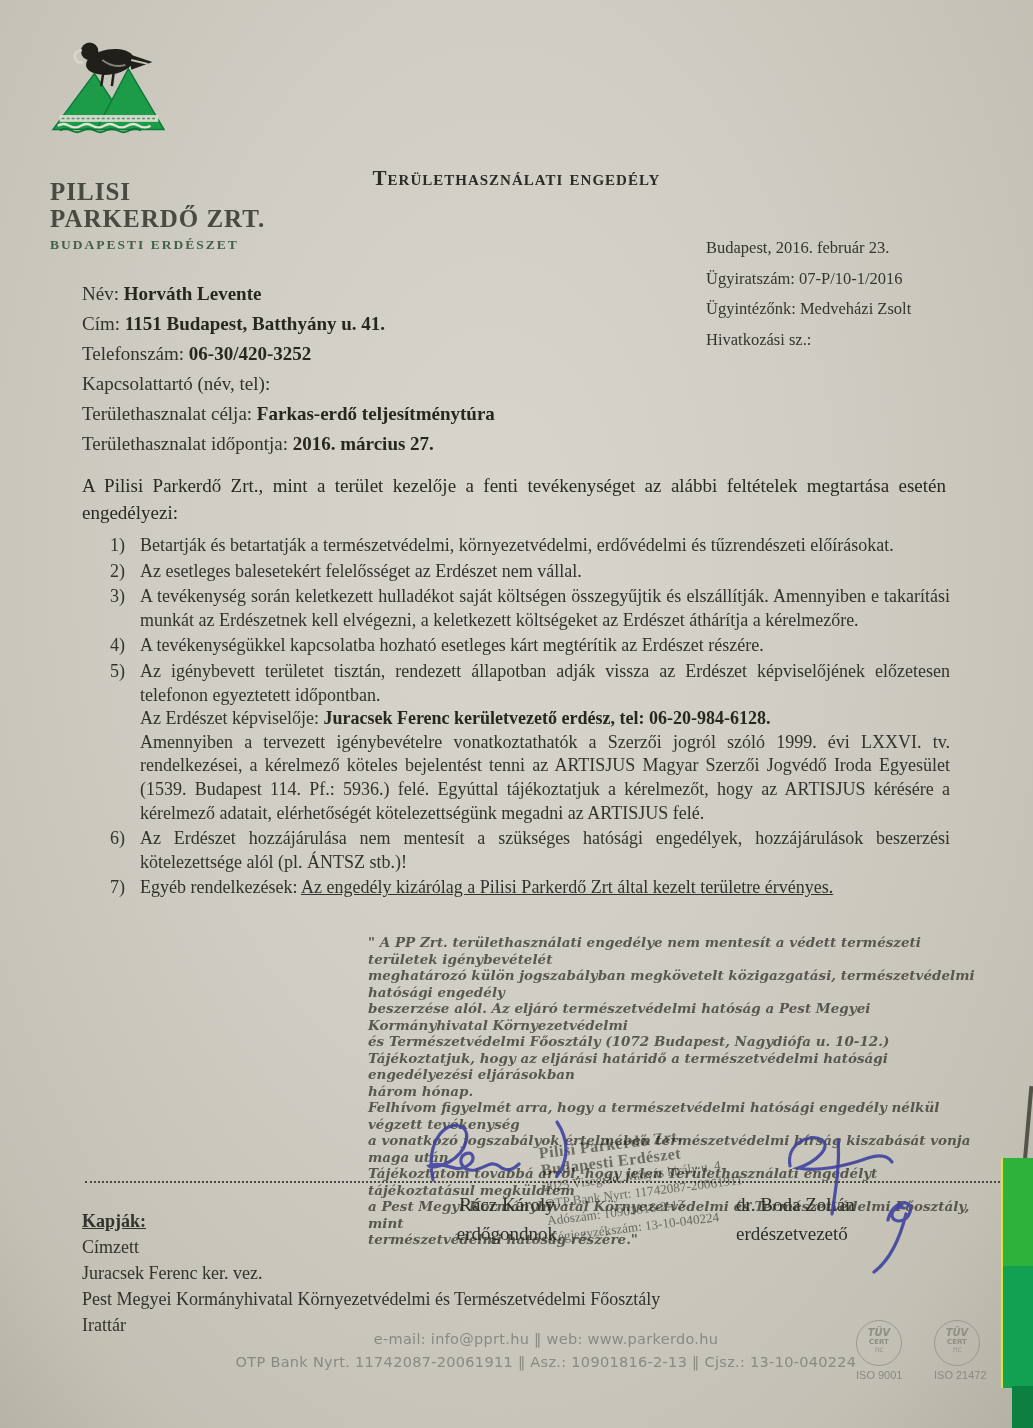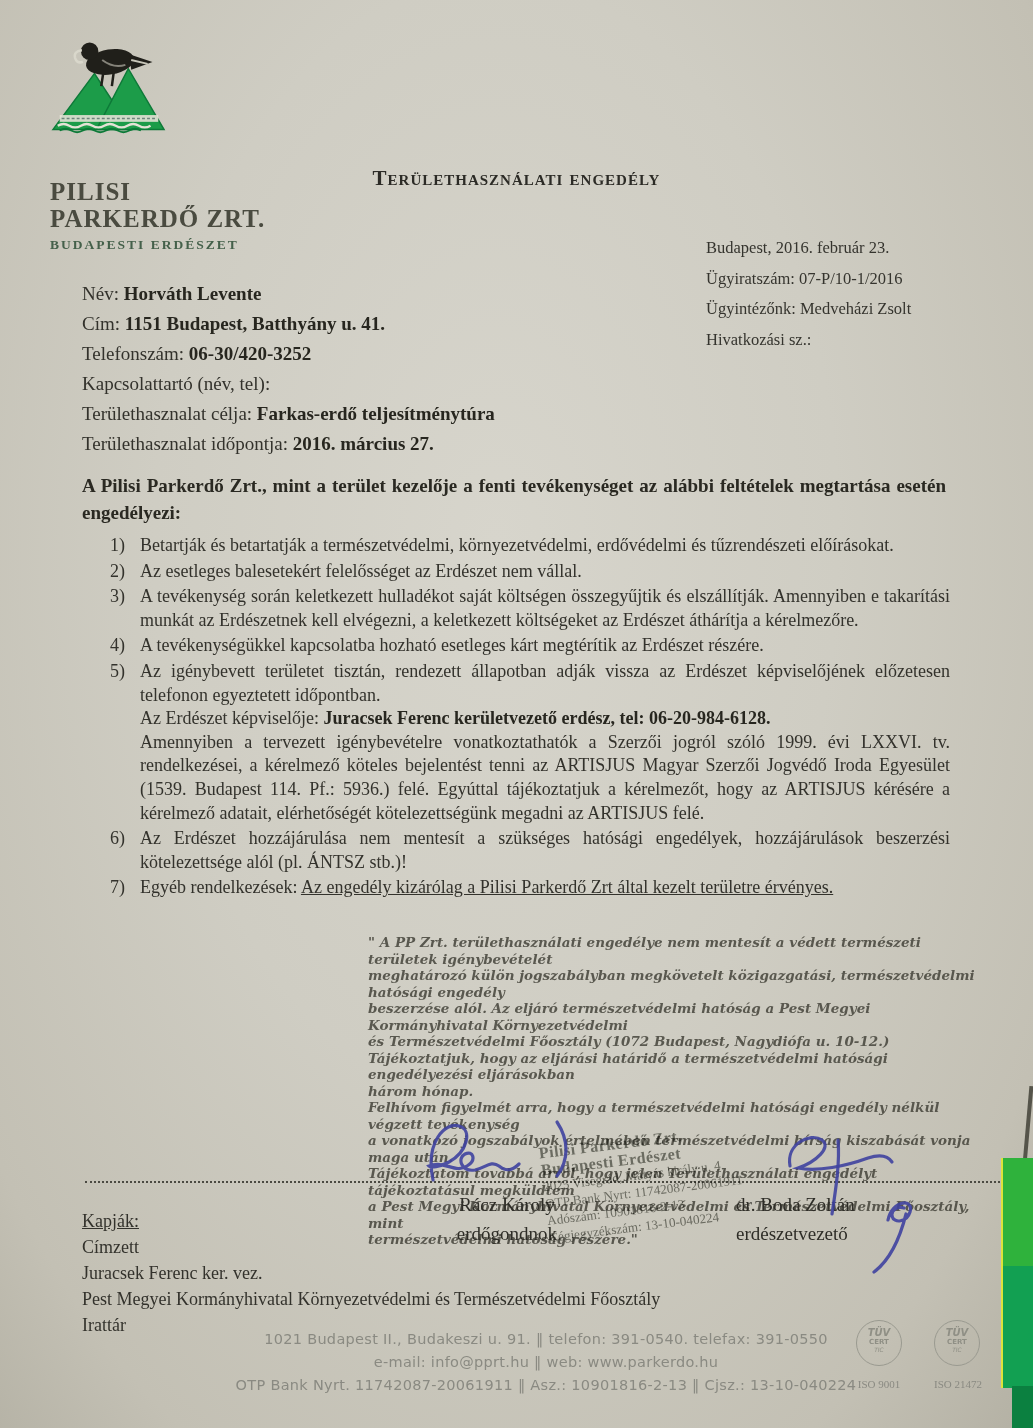--- a/index.html
+++ b/index.html
@@ -15,21 +15,21 @@
   .logo-name{font-weight:bold;font-size:25px;letter-spacing:1px;color:#4a4b40;line-height:27px;}
   .logo-sub{font-weight:bold;font-size:13.5px;letter-spacing:2px;color:#44604a;margin-top:6px;}
   
   .doc-title{left:0;top:166px;width:100%;text-align:center;font-weight:bold;font-size:21px;
     font-variant:small-caps;letter-spacing:1px;color:#2c2b26;}
   
   .info-left{left:82px;top:231px;font-size:19px;line-height:30px;width:620px;margin-top:48px;}
   .info-left .val{font-weight:bold;color:#27261f;}
   .info-right{left:706px;top:233px;font-size:16.5px;line-height:30.5px;color:#35342e;}
   
-  .intro{left:82px;top:472px;width:864px;font-weight:bold;font-size:19px;line-height:27px;text-align:justify;color:#2a2922;}
+  .intro{left:82px;top:472px;width:864px;font-weight:normal;font-size:19px;line-height:27px;text-align:justify;color:#2a2922;}
   .cond-list{left:82px;top:534px;width:868px;font-size:18px;line-height:23.6px;}
   .cond-item{display:flex;margin-bottom:2px;}
   .cond-num{width:30px;margin-left:28px;flex:none;}
   .cond-text{flex:1;text-align:justify;}
   .rep-line b{color:#27261f;}
   .u{text-decoration:underline;}
   
   .legal-note{left:368px;top:934px;width:612px;font-style:italic;font-size:13.5px;line-height:16.5px;
     color:#45443b;white-space:pre-line;font-family:"DejaVu Serif",serif;font-weight:bold;opacity:.85;}
   
@@ -44,21 +44,21 @@
   
   .recipients{left:82px;top:1208px;font-size:18px;line-height:26px;color:#33322c;}
   
   .footer{left:63px;top:1328px;width:966px;text-align:center;font-family:"DejaVu Sans",sans-serif;
     font-size:14.5px;line-height:23px;color:#8a8a82;letter-spacing:.3px;}
   .seal{width:46px;height:46px;border-radius:50%;border:1.5px solid #9a9a90;color:#8f8f85;
     font-family:"DejaVu Sans",sans-serif;text-align:center;box-sizing:border-box;padding-top:7px;}
   .seal .t1{font-size:10px;font-weight:bold;font-style:italic;line-height:10px;}
   .seal .t2{font-size:7px;font-weight:bold;line-height:8px;}
   .seal .t3{font-size:6px;font-style:italic;line-height:7px;}
-  .seal-label{font-family:Liberation Serif, serif;font-size:11px;color:#8a8a82;text-align:center;margin-top:12px;}
+  .seal-label{font-family:Liberation Sans, sans-serif;font-size:11px;color:#8a8a82;text-align:center;margin-top:3px;}
   
   .green-strip{left:1001px;top:1158px;width:32px;height:230px;
     background:linear-gradient(#2fb23c 0 47%, #12a052 47% 100%);border-left:2px solid #dde23c;}
   .green-strip-bottom{left:1012px;top:1386px;width:21px;height:42px;background:#0b8040;}
   .edge-sliver{left:1026px;top:1086px;width:4px;height:78px;background:#55544a;transform:rotate(5deg);}
 </style>
 </head>
 <body>
 
 <div class="abs logo-wrap">
@@ -179,29 +179,28 @@
 <svg class="abs" style="left:782px;top:1128px;" width="120" height="92" viewBox="0 0 120 92">
   <path class="ink" d="M8,38 C4,16 28,4 40,12 C50,19 34,34 16,40 C36,44 64,38 86,30 C98,26 106,28 110,34"></path>
   <path class="ink" d="M56,12 C58,34 54,60 50,86"></path>
 </svg>
 
 <svg class="abs" style="left:866px;top:1192px;" width="60" height="92" viewBox="0 0 60 92">
   <path class="ink" d="M22,28 C26,8 48,6 44,20 C41,30 28,32 26,24 C25,18 32,14 38,16 M40,22 C34,46 24,68 8,80"></path>
 </svg>
 
 <div class="abs recipients">
-  <div class="u" style="font-weight:normal;">Kapják:</div>
+  <div class="u" style="font-weight:bold;">Kapják:</div>
   <div>Címzett</div>
   <div>Juracsek Ferenc ker. vez.</div>
   <div>Pest Megyei Kormányhivatal Környezetvédelmi és Természetvédelmi Főosztály</div>
   <div>Irattár</div>
 </div>
 
 <div class="abs footer">
-  <div>1021 Budapest II., Budakeszi u. 91.  ‖  telefon: 391-0540. telefax: 391-0550</div>
   <div>e-mail: info@pprt.hu  ‖  web: www.parkerdo.hu</div>
   <div>OTP Bank Nyrt. 11742087-20061911  ‖  Asz.: 10901816-2-13  ‖  Cjsz.: 13-10-040224</div>
 </div>
 
 <div class="abs" style="left:856px;top:1320px;">
   <div class="seal">
     <div class="t1">TÜV</div>
     <div class="t2">CERT</div>
     <div class="t3">TIC</div>
   </div>

